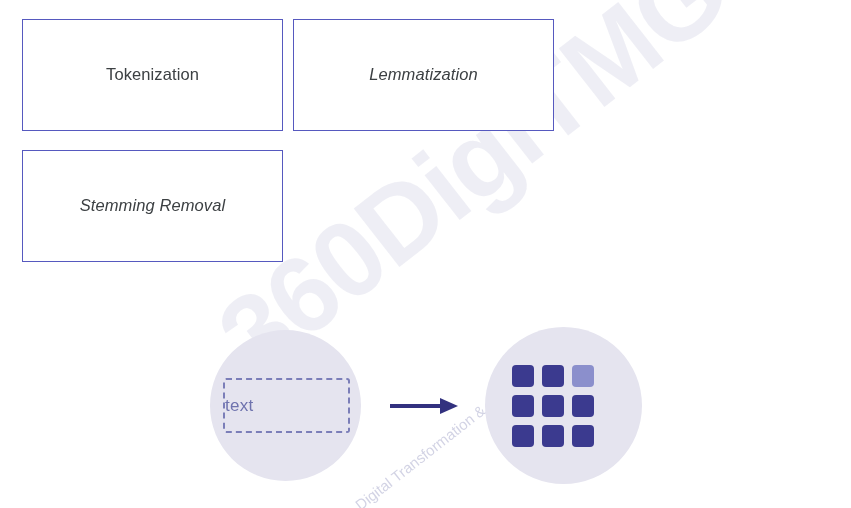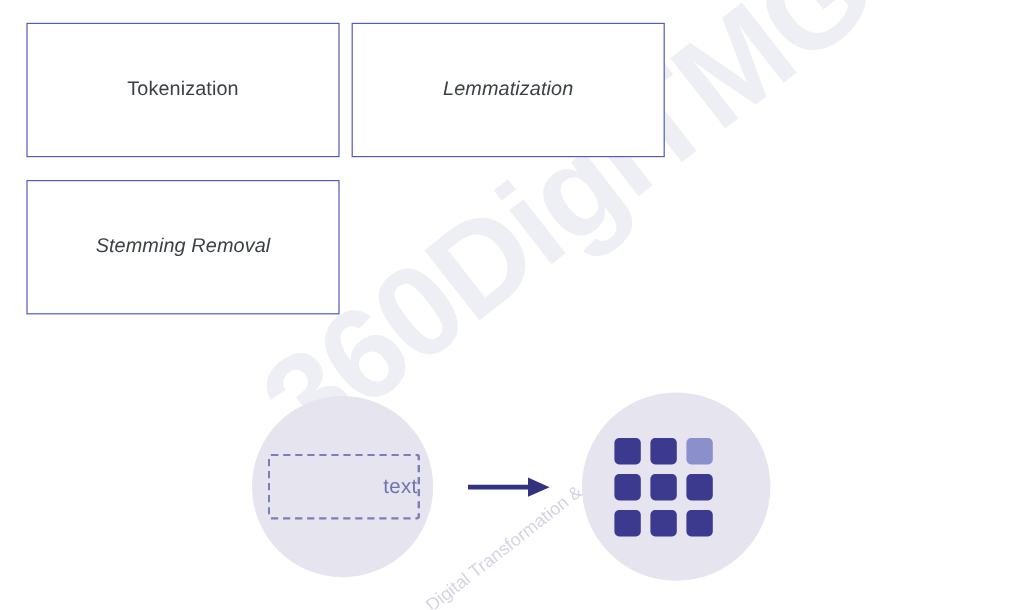--- a/index.html
+++ b/index.html
@@ -119,21 +119,21 @@
     position: absolute;
     left: 223px;
     top: 78px;
     width: 127px;
     height: 55px;
     border: 2px dashed #7b7eb8;
     border-radius: 3px;
     box-sizing: border-box;
     display: flex;
     align-items: center;
-    justify-content: flex-end;
+    justify-content: flex-start;
   }
   #text-placeholder .ph-label {
     font-family: "Liberation Sans", sans-serif;
     font-size: 17px;
     color: #6f73ae;
     letter-spacing: 0.3px;
   }
   #transform-arrow {
     position: absolute;
     left: 390px;

